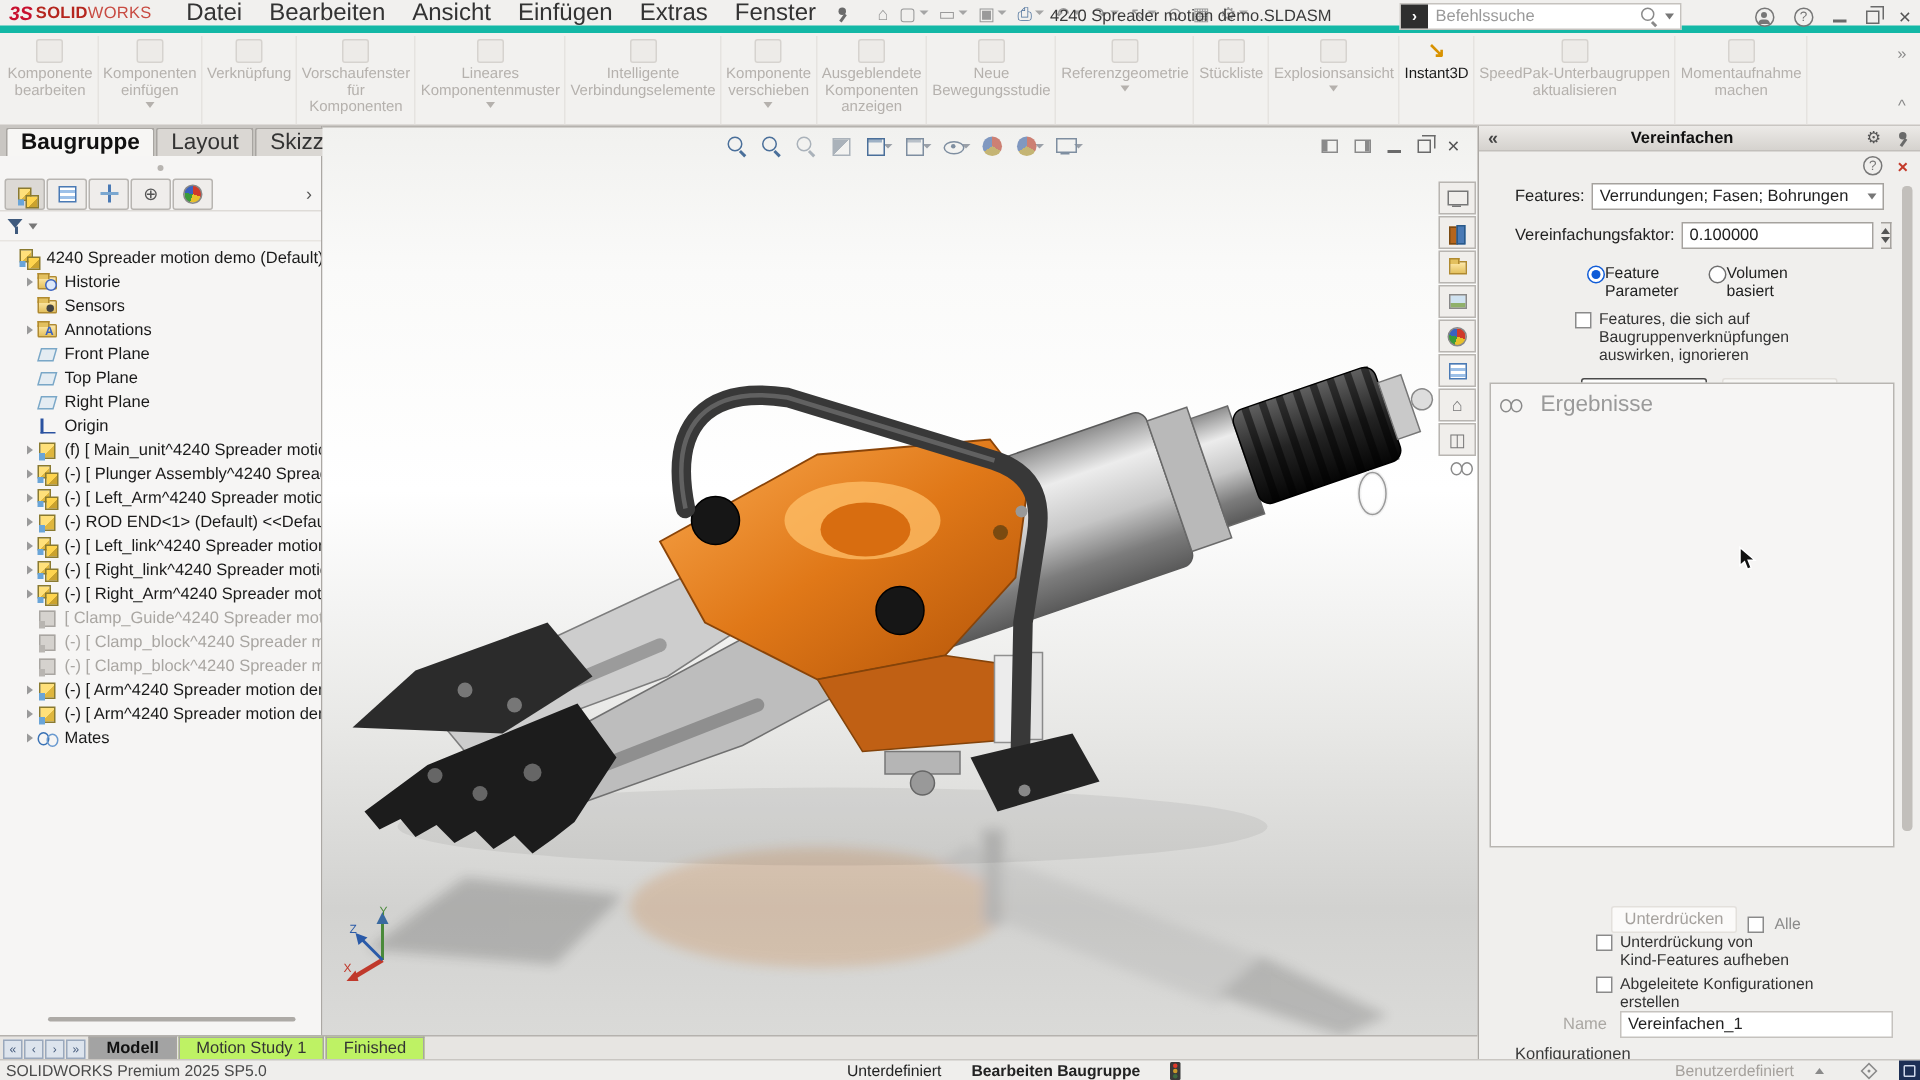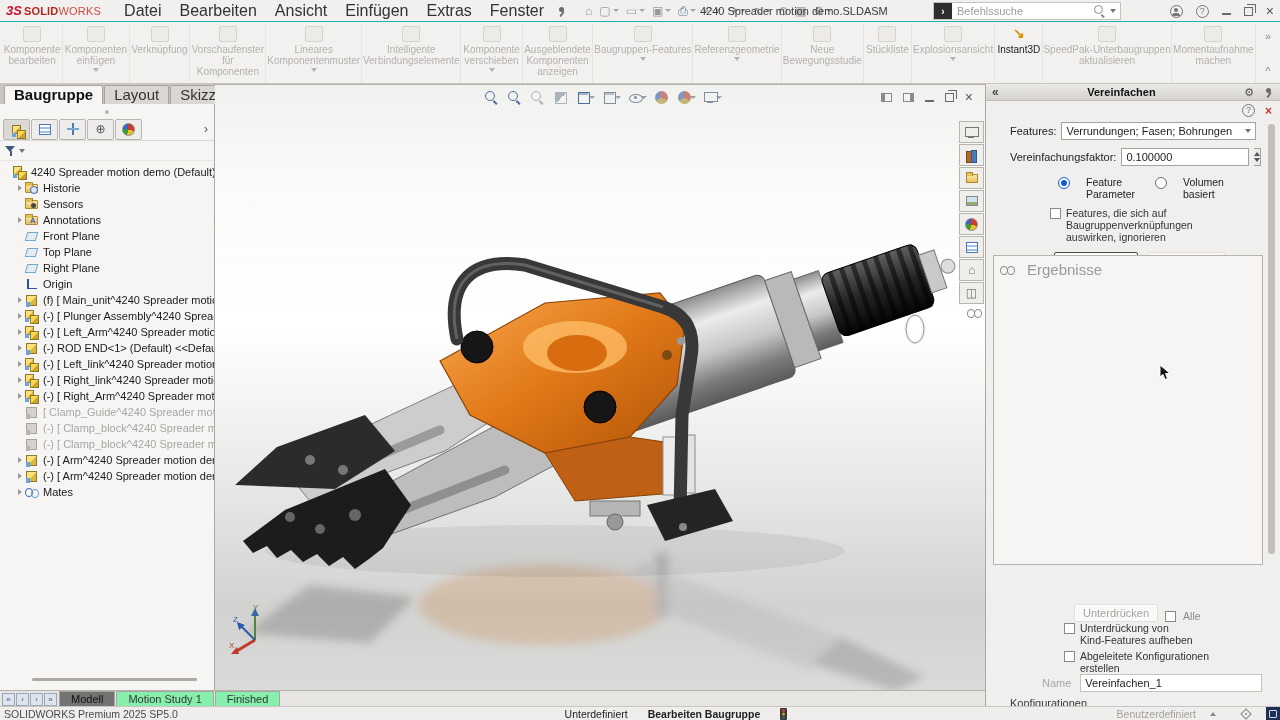--- a/index.html
+++ b/index.html
@@ -1,20 +1,20 @@
 <!DOCTYPE html>
 <html><head>
 <meta charset="utf-8">
 <style>
 *{margin:0;padding:0;box-sizing:border-box}
 html,body{width:1280px;height:720px;overflow:hidden}
 body{font-family:"Liberation Sans",sans-serif;font-size:11px;color:#222;background:#edebe8;position:relative}
 
 
-.titlebar{position:absolute;left:0;top:0;width:1280px;height:22px;background:#f1f0ee;border-bottom:1px solid #14b8a6;display:flex;align-items:center}
+.titlebar{position:absolute;left:0;top:0;width:1280px;height:22px;background:#f1f0ee;border-bottom:5px solid #14b8a6;display:flex;align-items:center}
 .logo{display:flex;align-items:center;margin-left:6px;white-space:nowrap}
 .logo-3s{color:#c8102e;font-weight:bold;font-style:italic;font-size:13px;margin-right:2px}
 .logo-sw{color:#b5261e;font-weight:bold;font-size:11px;letter-spacing:.2px}
 .menus{display:flex;margin-left:14px}
 .menu{padding:0 9px;font-size:16px;color:#333;line-height:22px;cursor:default}
 .pinic{width:10px;height:10px;position:relative;margin-left:4px}
 .pinic::before{content:"";position:absolute;left:2px;top:1px;width:5px;height:5px;border-radius:50%;background:#6a6a6a}
 .pinic::after{content:"";position:absolute;left:4px;top:5px;width:2px;height:6px;background:#6a6a6a;transform:rotate(35deg)}
 .qat{display:flex;align-items:center;margin-left:16px;gap:3px}
 .qbtn{display:flex;align-items:center;padding:0 2px;height:20px}
@@ -156,21 +156,21 @@
 .selbox{flex:1;height:18px;background:#fff;border:1px solid #a5a29e;display:flex;align-items:center;padding:0 4px;font-size:11px;color:#222;white-space:nowrap;overflow:hidden}
 .selbox .sarr{margin-left:auto}
 .inputbox{height:18px;background:#fff;border:1px solid #a5a29e;font-size:11px;color:#222;padding:0 4px;font-family:"Liberation Sans",sans-serif}
 .spin{width:14px;height:18px;border:1px solid #a5a29e;border-left:none;background:#eceae7;display:flex;flex-direction:column;align-items:center;justify-content:space-evenly}
 .spin .u{width:0;height:0;border-left:3px solid transparent;border-right:3px solid transparent;border-bottom:4px solid #555}
 .spin .d{width:0;height:0;border-left:3px solid transparent;border-right:3px solid transparent;border-top:4px solid #555}
 .rp-radios{display:flex;gap:20px;margin:10px 0 0 72px}
 .radio{width:12px;height:12px;border:1px solid #6f6f6f;border-radius:50%;background:#fff;position:relative;flex:none;margin-top:1px}
 .radio.sel{border-color:#0f5bd7}
 .radio.sel::after{content:"";position:absolute;left:2px;top:2px;width:6px;height:6px;border-radius:50%;background:#0f5bd7}
-.opt{display:flex;gap:16px}
+.opt{display:flex;gap:0}
 .optlab{font-size:10.5px;line-height:12px;color:#222}
 .checkbox{width:11px;height:11px;border:1px solid #8a8a8a;background:#fff;flex:none;margin-top:1px}
 .rp-chk{display:flex;gap:5px;margin:7px 0 0 64px}
 .rp-btns{display:flex;gap:10px;margin:9px 0 0 68px}
 .btn{font-size:11px;border-radius:2px;padding:3px 10px;white-space:nowrap}
 .btn-find{background:#fdfdfc;border:1px solid #4a4a4a;color:#111}
 .btn-stop{background:#f7f6f4;border:1px solid #e2dfdb;color:#b3afab;padding:3px 16px}
 .rp-results{position:absolute;left:7px;top:171px;width:270px;height:310px;border:1px solid #b8b5b1;background:#f6f5f4}
 .res-head{display:flex;align-items:center;gap:14px;padding:5px 0 0 6px;color:#9a9a9a;font-size:15px}
 .rp-suppress{position:absolute;top:520px;left:88px;display:flex;align-items:flex-end;gap:7px}
@@ -182,22 +182,22 @@
 .rp-name{position:absolute;top:590px;left:56px;display:flex;align-items:center;gap:9px}
 .rp-name .rp-label{color:#aaa7a3}
 .rp-cfg{position:absolute;top:613px;left:24px;font-size:11px;color:#3a3a3a}
 .rp-scroll{position:absolute;right:5px;top:32px;width:7px;height:565px}
 .rp-thumb{position:absolute;left:0;top:8px;width:7px;height:430px;background:#c2bfbb;border-radius:3px}
 .cursor{position:absolute;left:173px;top:280px;width:12px;height:18px;z-index:9}
 
 
 .model-tabs{position:absolute;left:0;top:690px;width:985px;height:16px;background:#e7e5e2;border-top:1px solid #b5b2ae;display:flex;align-items:flex-end;padding-left:2px}
 .mnav{width:13px;height:13px;background:#dde4ed;border:1px solid #9aa8bc;color:#44597a;font-size:8px;line-height:11px;text-align:center;margin-right:1px}
-.mtab{height:15px;line-height:14px;padding:0 11px;background:#86efac;border:1px solid #a8a5a1;border-bottom:none;font-size:11px;color:#333;margin-left:1px;white-space:nowrap}
-.mtab.active{background:#737373;font-weight:normal;color:#111}
+.mtab{height:15px;line-height:14px;padding:0 11px;background:#bef264;border:1px solid #a8a5a1;border-bottom:none;font-size:11px;color:#333;margin-left:1px;white-space:nowrap}
+.mtab.active{background:#a3a3a3;font-weight:bold;color:#111}
 .statusbar{position:absolute;left:0;top:706px;width:1280px;height:14px;background:#efeeec;border-top:1px solid #c9c6c2;display:flex;align-items:center;font-size:10.5px;color:#4a4a4a}
 .sb-prod{padding-left:4px;white-space:nowrap}
 .sb-sp1{flex:1.25}.sb-sp2{flex:1}
 .sb-item{white-space:nowrap;margin-right:20px;color:#222}
 .tl{width:7px;height:12px;background:#3a3a3a;border-radius:1px;position:relative;margin-right:20px}
 .tl::before{content:"";position:absolute;left:2px;top:1.5px;width:3px;height:3px;border-radius:50%;background:#e03a2a;box-shadow:0 3.5px 0 #c9992a,0 7px 0 #3f6a3f}
 .sb-cfg{color:#a5a19d;margin-right:14px;white-space:nowrap}
 .sb-up{width:0;height:0;border-left:3.5px solid transparent;border-right:3.5px solid transparent;border-bottom:4.5px solid #8a8a8a;margin-right:26px}
 .tag{width:8px;height:8px;border:1.4px solid #8a8a8a;transform:rotate(45deg);position:relative;margin-right:16px}
 .tag::before{content:"";position:absolute;left:1.5px;top:1.5px;width:2px;height:2px;border-radius:50%;background:#8a8a8a}
@@ -312,31 +312,26 @@
       <div class="ric"></div>
       <span>Komponente<br>verschieben</span>
       <div class="rarw"></div>
     </div>
     <div class="rbtn">
       <div class="ric"></div>
       <span>Ausgeblendete<br>Komponenten<br>anzeigen</span>
     </div>
     <div class="rbtn">
       <div class="ric"></div>
-      <span>Baugruppen-Features</span>
-      <div class="rarw"></div>
+      <span>Neue<br>Bewegungsstudie</span>
     </div>
     <div class="rbtn">
       <div class="ric"></div>
       <span>Referenzgeometrie</span>
       <div class="rarw"></div>
-    </div>
-    <div class="rbtn">
-      <div class="ric"></div>
-      <span>Neue<br>Bewegungsstudie</span>
     </div>
     <div class="rbtn">
       <div class="ric"></div>
       <span>Stückliste</span>
     </div>
     <div class="rbtn">
       <div class="ric"></div>
       <span>Explosionsansicht</span>
       <div class="rarw"></div>
     </div>

